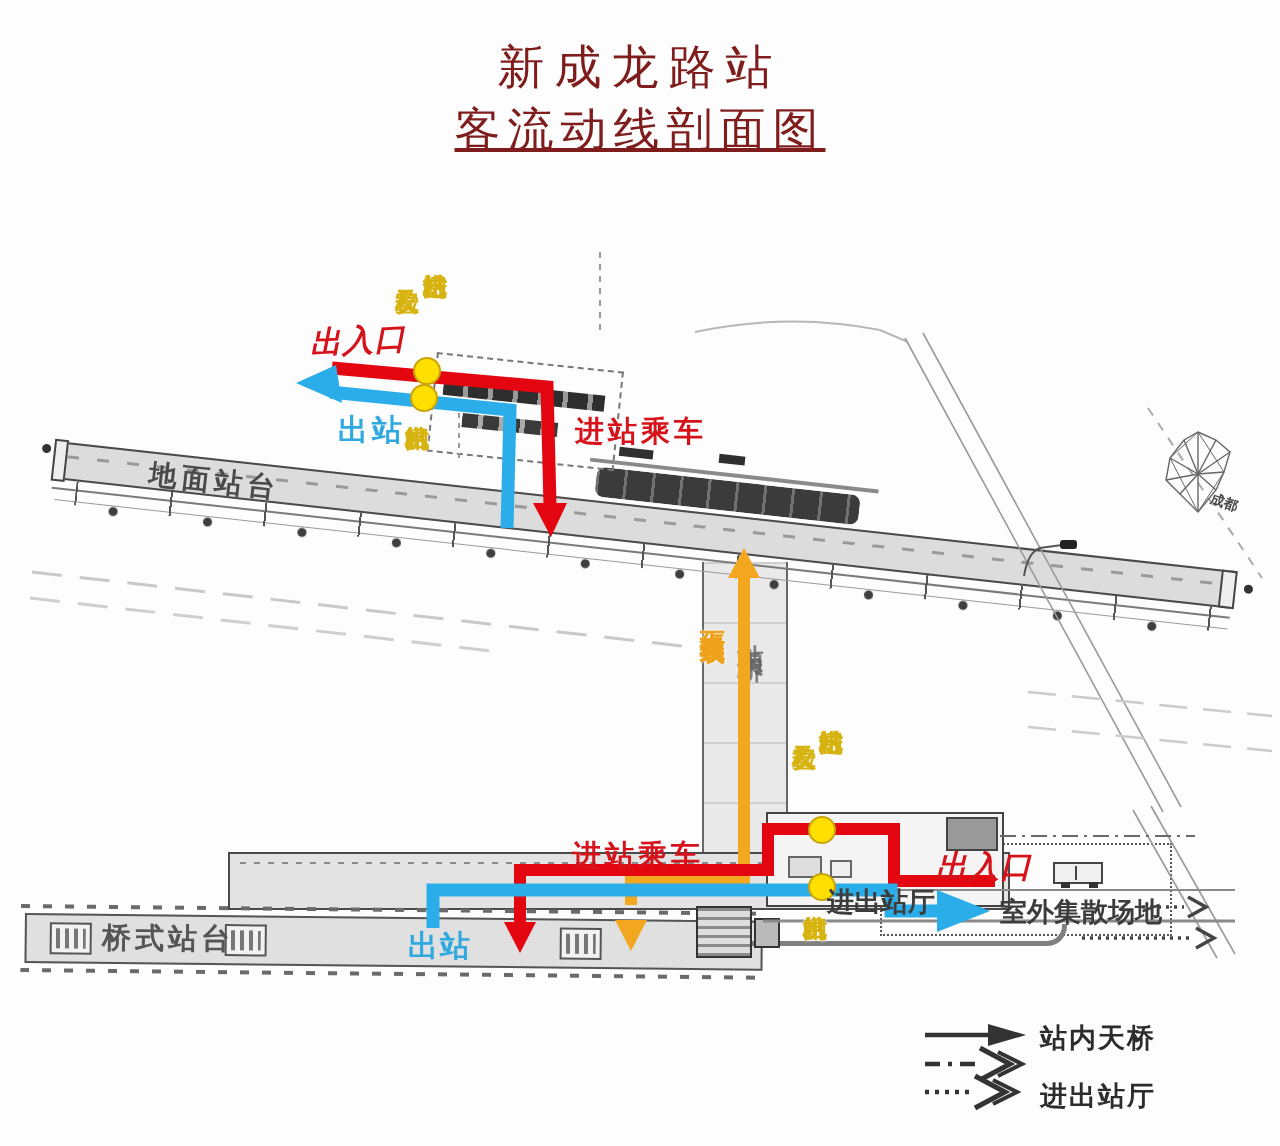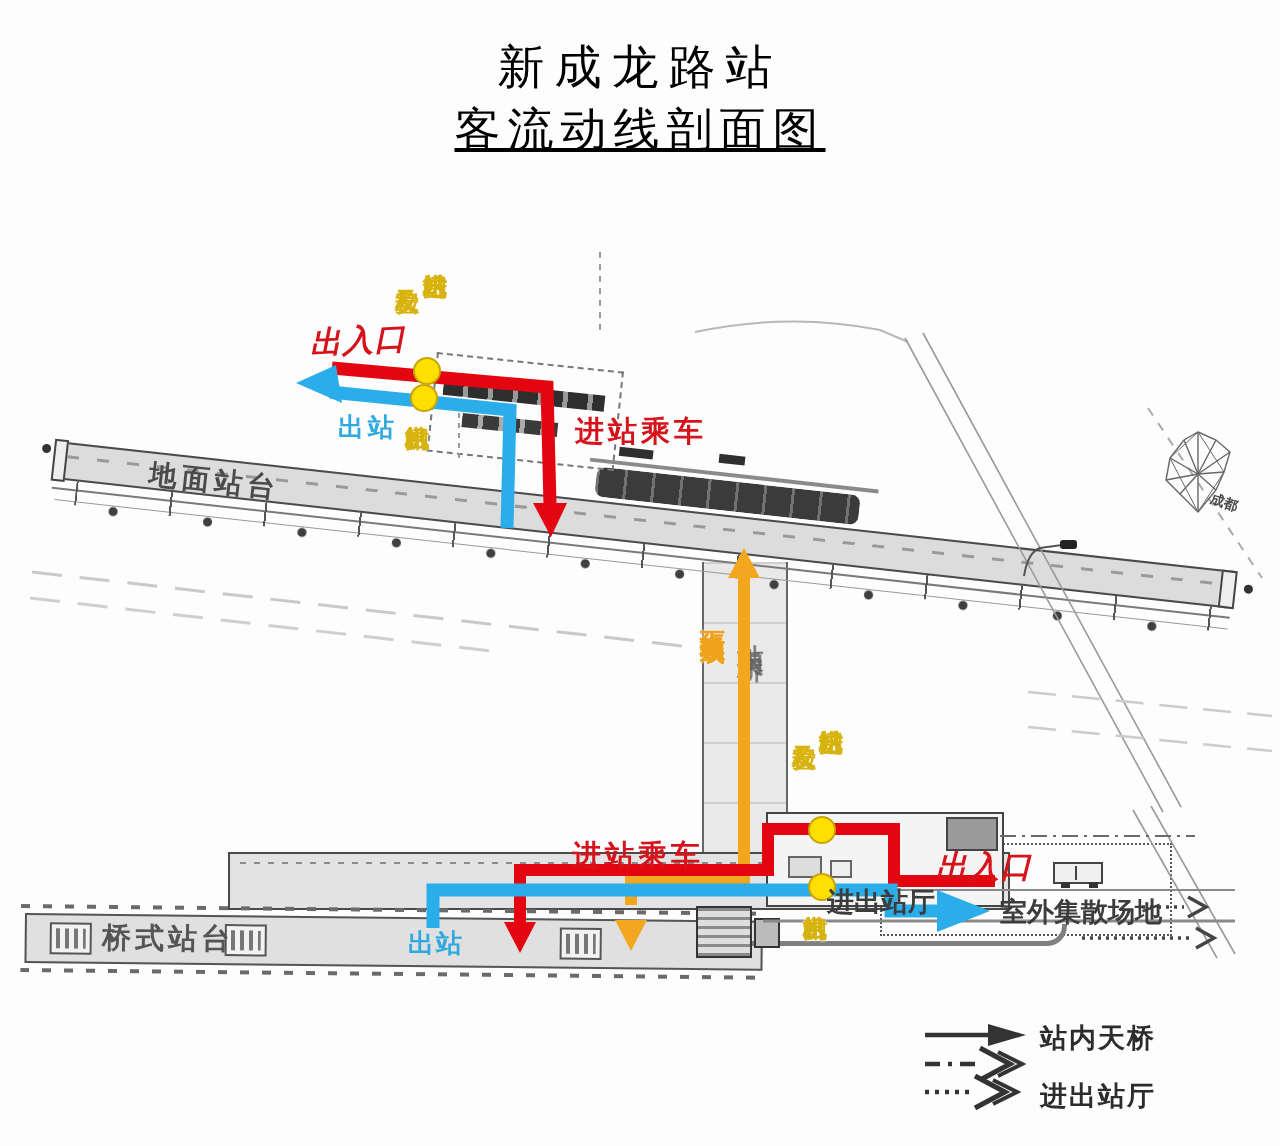--- a/index.html
+++ b/index.html
@@ -1,30 +1,30 @@
 <!DOCTYPE html>
 <html><head>
 <meta charset="utf-8">
 <style>
   html,body{margin:0;padding:0;background:#fff;}
   #stage{position:relative;width:1280px;height:1146px;background:#fdfdfd;overflow:hidden;
          font-family:"DejaVu Sans","Liberation Sans",sans-serif;}
   .abs{position:absolute;}
   
-  #title{left:0;top:36px;width:100%;text-align:center;z-index:20;color:#000000;
+  #title{left:0;top:36px;width:100%;text-align:center;z-index:20;color:#7f1d1d;
          font-family:"DejaVu Serif","Liberation Serif",serif;}
   #title .t1{font-size:47px;letter-spacing:10px;line-height:62px;}
   #title .t2{font-size:46px;letter-spacing:7px;line-height:62px;text-decoration:underline;}
   
   .band{background:#e3e3e3;border:2px solid #4a4a4a;box-sizing:border-box;}
   .vtext{writing-mode:vertical-rl;text-orientation:upright;line-height:1.04;white-space:nowrap;}
   .ylabel{color:#d7b310;font-weight:bold;font-size:24px;z-index:21;
           text-shadow:0 0 3px rgba(255,255,255,.9);}
   .rlabel{color:#d6121b;font-weight:bold;z-index:21;}
-  .blabel{color:#2fa9e0;font-weight:bold;font-size:26px;z-index:21;}
+  .blabel{color:#2fa9e0;font-weight:bold;font-size:30px;z-index:21;}
   .glabel{color:#3c3c3c;font-weight:bold;z-index:21;}
   .entrance{font-size:31px;font-style:italic;letter-spacing:1px;}
   
   #upper-platform{left:57px;top:441px;width:1190px;height:120px;transform:rotate(6.3deg);
                   transform-origin:0 0;z-index:2;}
   #upper-platform .bar{left:0;top:0;width:1185px;height:38px;background:#dcdcdc;
                        border:2px solid #4a4a4a;box-sizing:border-box;}
   #upper-platform .innerdash{left:12px;top:13px;width:1160px;height:3px;
      background:repeating-linear-gradient(90deg,#9a9a9a 0 12px,transparent 12px 30px);}
   #upper-platform .l1{left:0;top:46px;width:1185px;height:2px;background:#7a7a7a;}

